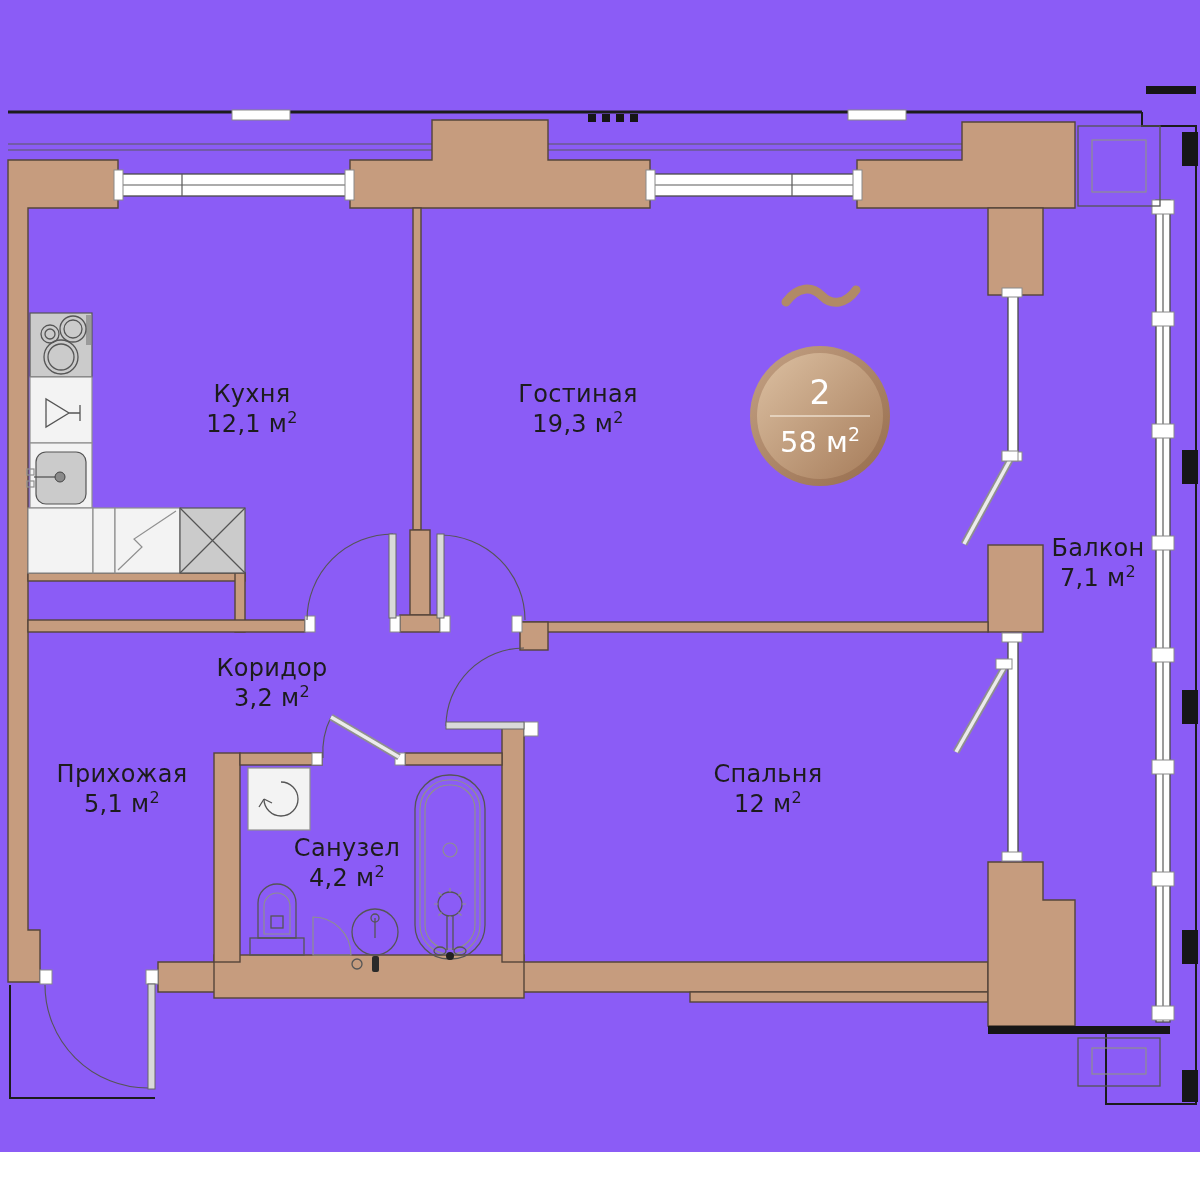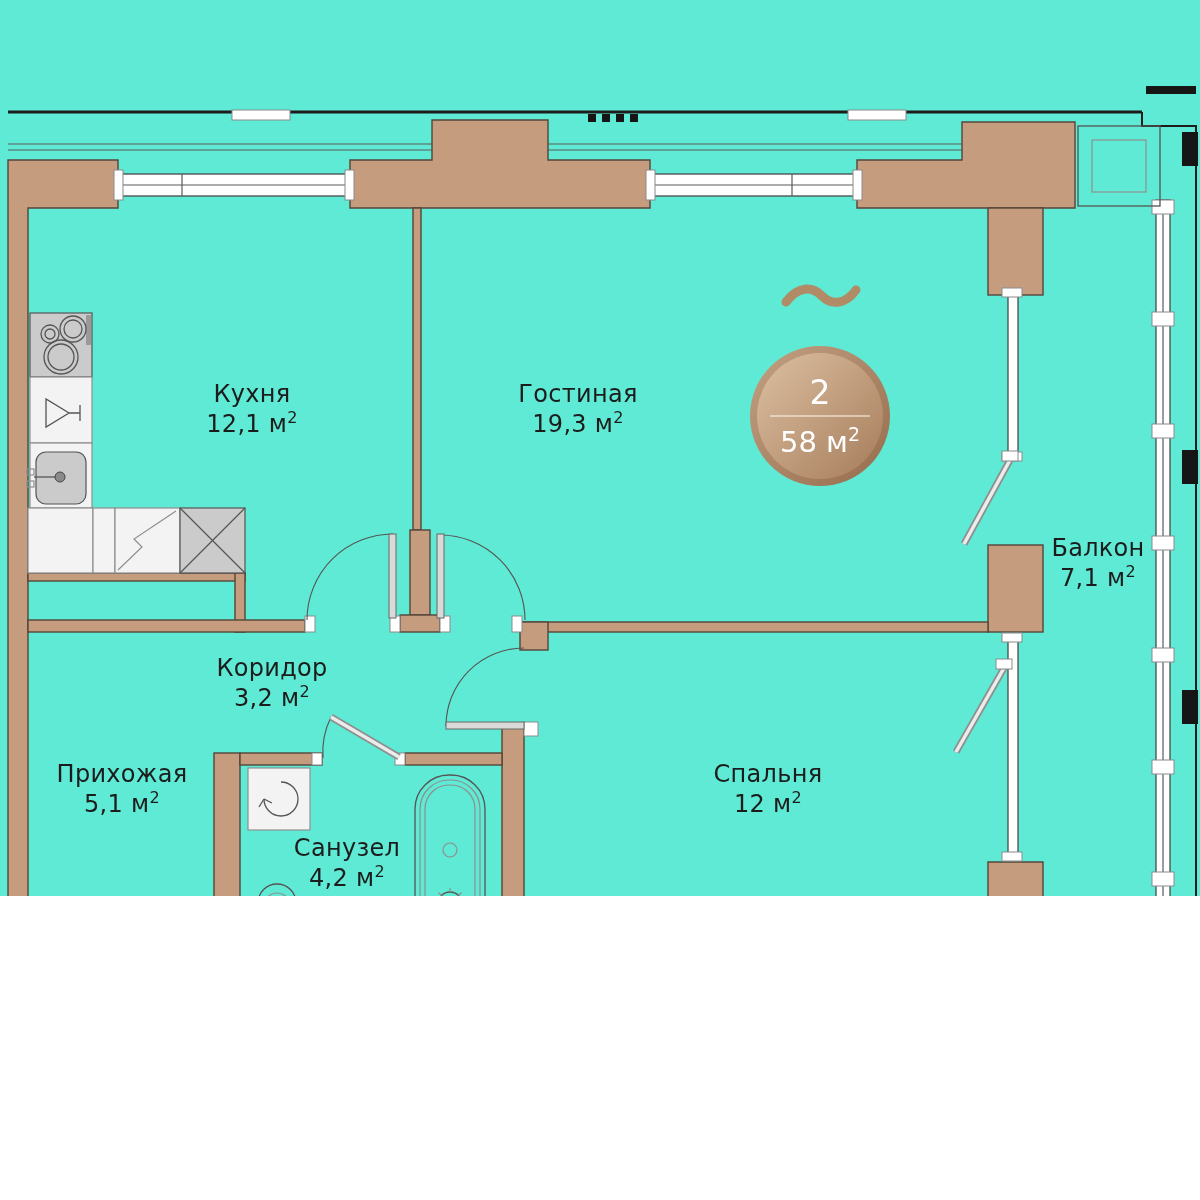--- a/index.html
+++ b/index.html
@@ -1,16 +1,16 @@
 <!DOCTYPE html>
 <html><head>
 <meta charset="utf-8">
 <style>
   html,body{margin:0;padding:0;background:#fff;}
-  .stage{position:relative;width:1200px;height:896px;background:#5eead4;overflow:hidden;}
+  .stage{position:relative;width:1200px;height:1152px;background:#8b5cf6;overflow:hidden;}
   svg{display:block;}
   .wall{fill:#c69c7e;stroke:#55453a;stroke-width:1.4;}
   .outline{stroke:#1c1c1c;fill:none;}
   .thin-line{stroke:#5a5a5a;fill:none;stroke-width:1.2;}
   .win{fill:#fff;stroke:#4a4a4a;stroke-width:1.3;}
   .jamb{fill:#fff;stroke:#8a8a8a;stroke-width:1;}
   .fix-light{fill:#f3f3f3;stroke:#8f8f8f;stroke-width:1.2;}
   .fix-gray{fill:#cbcbcb;stroke:#555;stroke-width:1.2;}
   .stroke-only{fill:none;stroke:#555;stroke-width:1.3;}
   .stroke-soft{fill:none;stroke:#8f8f8f;stroke-width:1.2;}

